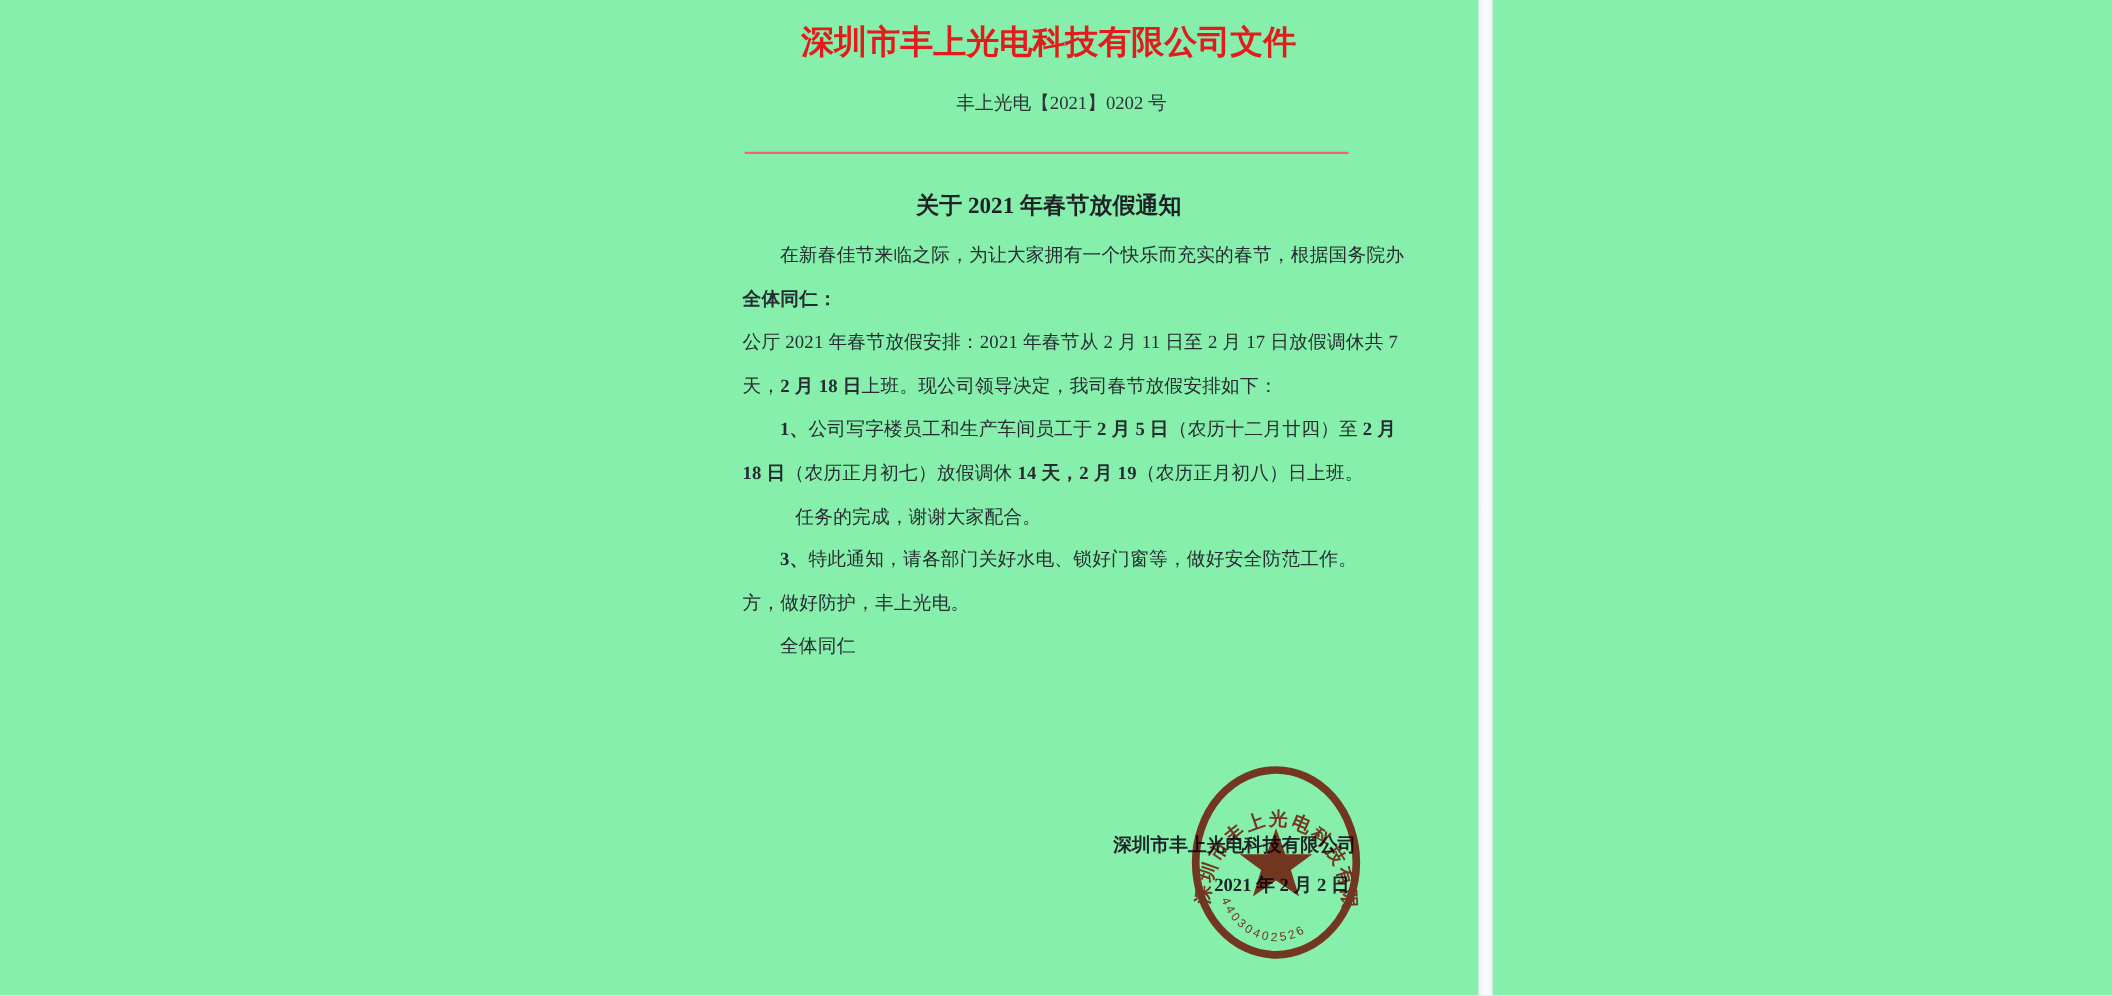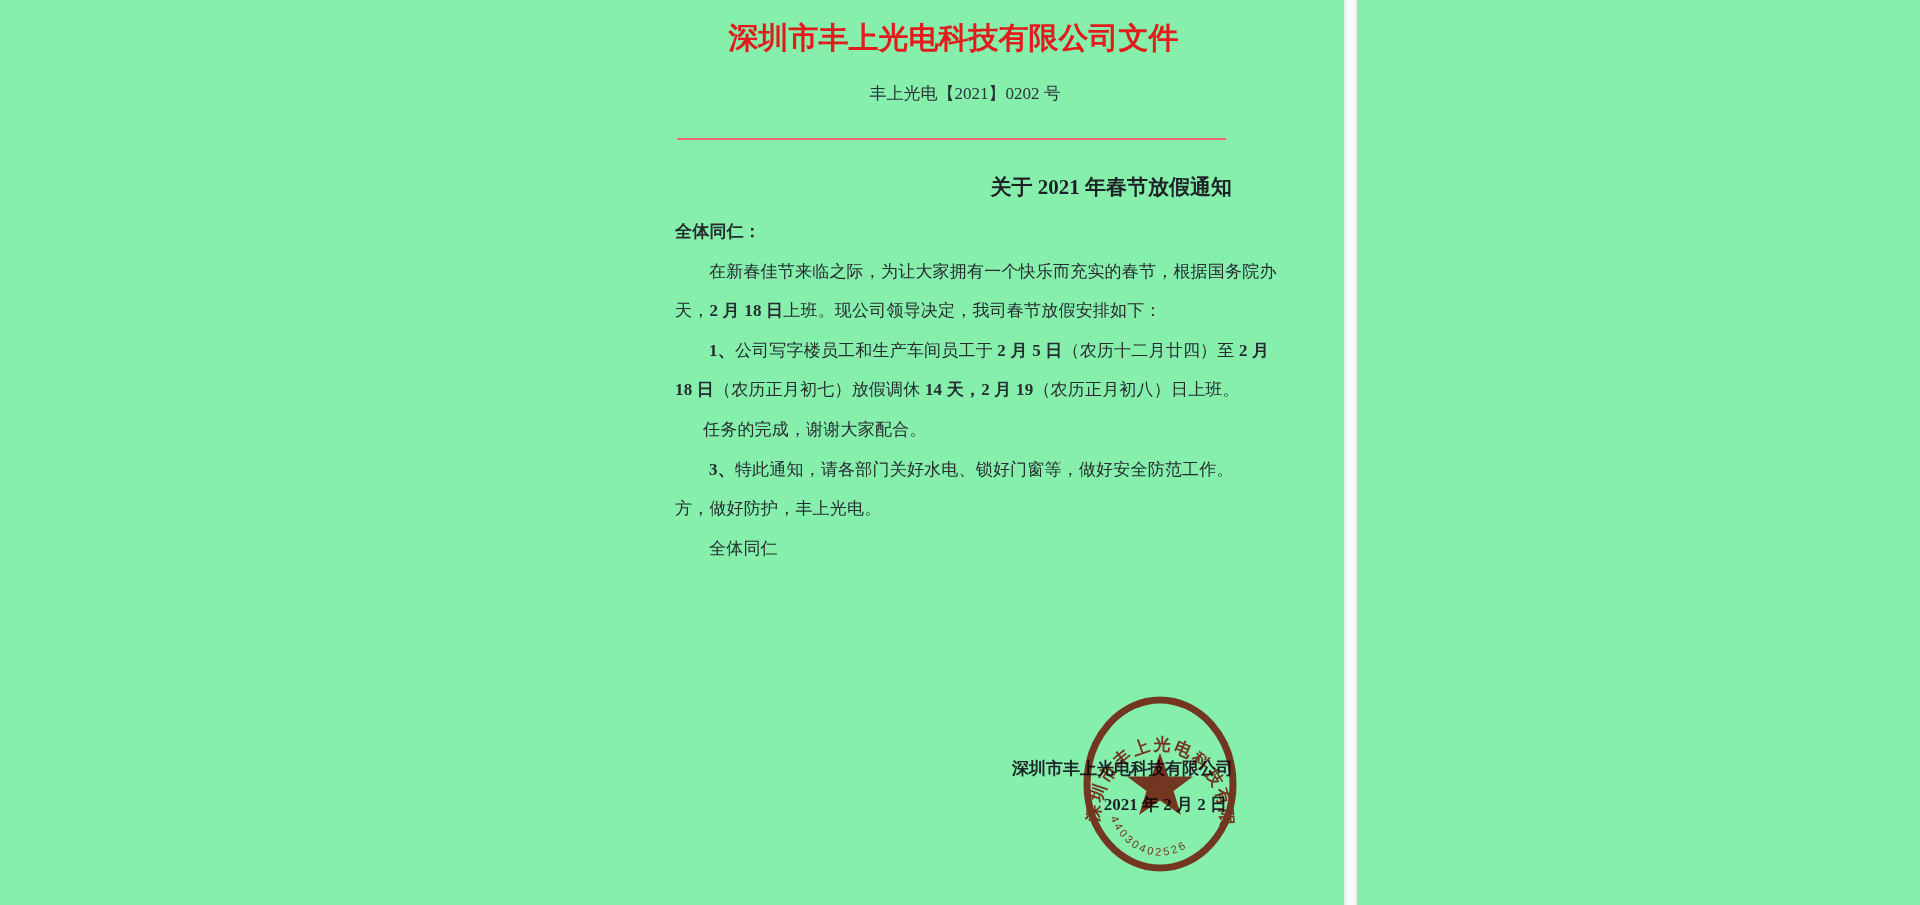--- a/index.html
+++ b/index.html
@@ -16,33 +16,33 @@
   .doc-number {
     position: absolute; left: 675px; top: 82px; width: 580px;
     text-align: center; font-size: 17px; color: #2b3238; white-space: nowrap; font-family: Liberation Serif, serif;
   }
   .red-divider {
     position: absolute; left: 677px; top: 138px; width: 549px; height: 2px;
     background: var(--divider-pink, #ef6280);
   }
   .doc-subject {
     position: absolute; left: 675px; top: 173px; width: 557px;
-    text-align: right; font-size: 21px; font-weight: bold; color: #1d2226;
+    text-align: center; font-size: 21px; font-weight: bold; color: #1d2226;
     white-space: nowrap;
   }
 
   .body-text { position: absolute; left: 675px; top: 212px; width: 560px; }
   .body-line {
     height: 39.6px; line-height: 39.6px; font-size: 17px;
     white-space: nowrap; color: #262c31; letter-spacing: 0.2px;
   }
   .body-line .bold { font-weight: bold; }
   .indent-0 { margin-left: 0; }
   .indent-1 { margin-left: 34px; }
-  .indent-2 { margin-left: 28px; }
+  .indent-2 { margin-left: 48px; }
 
   .signature-company {
     position: absolute; right: 687px; top: 757px;
     font-size: 17px; font-weight: bold; color: #1f2428; white-space: nowrap;
   }
   .signature-date {
     position: absolute; right: 693px; top: 793px;
     font-size: 17px; font-weight: bold; color: #1f2428; white-space: nowrap;
   }
 
@@ -63,22 +63,23 @@
 
   <div class="doc-title">深圳市丰上光电科技有限公司文件</div>
 
   <div class="doc-number">丰上光电【2021】0202 号</div>
 
   <div class="red-divider"></div>
 
   <div class="doc-subject">关于 2021 年春节放假通知</div>
 
   <div class="body-text">
+      <div class="body-line indent-1"><span>在新春佳节来临之际，为让大家拥有一个快乐而充实的春节，根据国务院办</span></div>
       <div class="body-line indent-0"><span class="bold">全体同仁：</span></div>
-      <div class="body-line indent-1"><span>在新春佳节来临之际，为让大家拥有一个快乐而充实的春节，根据国务院办</span></div>
+      <div class="body-line indent-0"><span>公厅 2021 年春节放假安排：2021 年春节从 2 月 11 日至 2 月 17 日放假调休共 7</span></div>
       <div class="body-line indent-0"><span>天，</span><span class="bold">2 月 18 日</span><span>上班。现公司领导决定，我司春节放假安排如下：</span></div>
       <div class="body-line indent-1"><span class="bold">1、</span><span>公司写字楼员工和生产车间员工于 </span><span class="bold">2 月 5 日</span><span>（农历十二月廿四）至 </span><span class="bold">2 月</span></div>
       <div class="body-line indent-0"><span class="bold">18 日</span><span>（农历正月初七）放假调休 </span><span class="bold">14 天，2 月 19</span><span>（农历正月初八）日上班。</span></div>
       <div class="body-line indent-2"><span>任务的完成，谢谢大家配合。</span></div>
       <div class="body-line indent-1"><span class="bold">3、</span><span>特此通知，请各部门关好水电、锁好门窗等，做好安全防范工作。</span></div>
       <div class="body-line indent-0"><span>方，做好防护，丰上光电。</span></div>
       <div class="body-line indent-1"><span>全体同仁</span></div>
     </div>
 
   <div class="signature-company">深圳市丰上光电科技有限公司</div>

